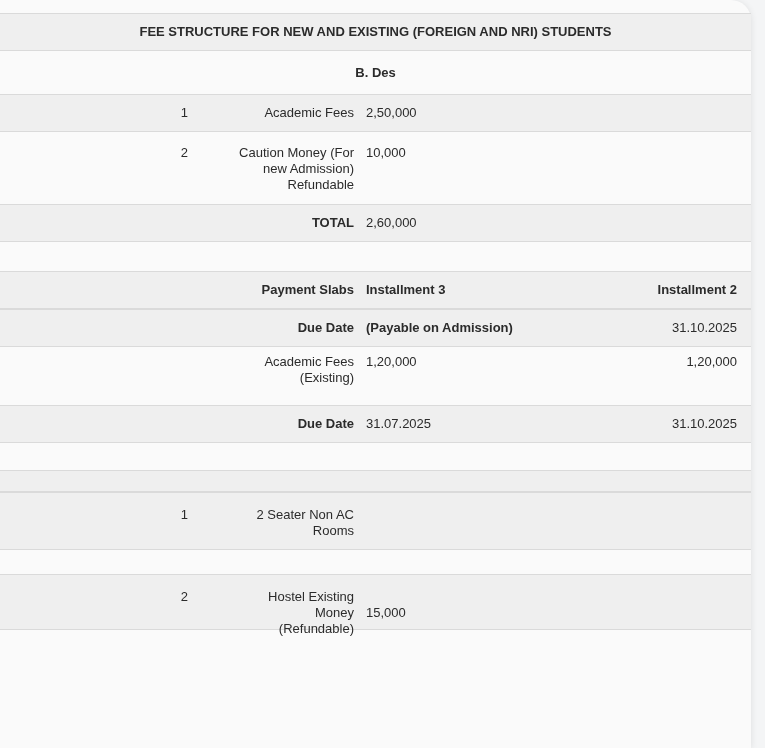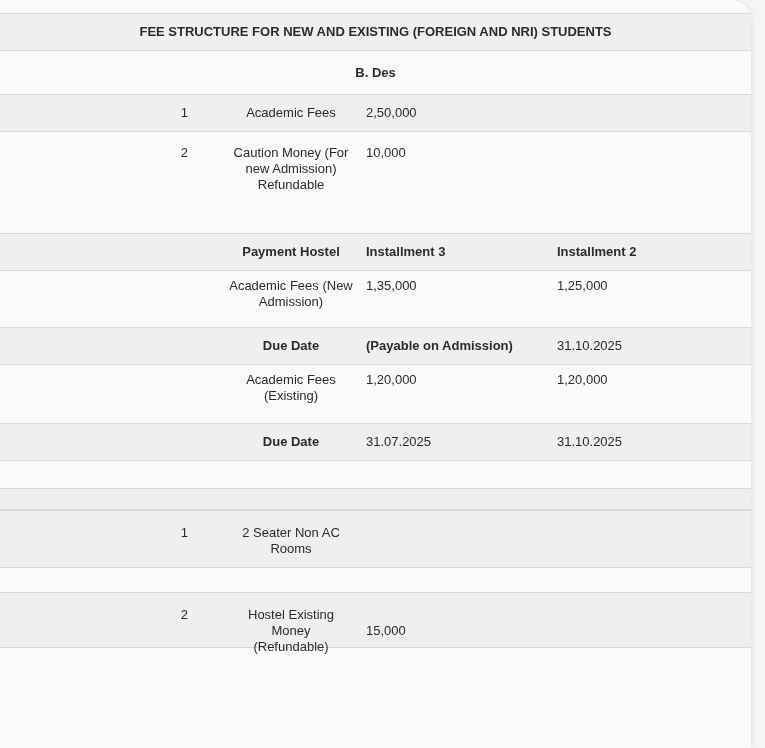--- a/index.html
+++ b/index.html
@@ -25,23 +25,23 @@
   }
   .gray{background:#efefef;border-top:1px solid #dadada;border-bottom:1px solid #dadada;}
   .full{display:flex;justify-content:center;align-items:center;}
   .h13{height:13px}.h22{height:22px}.h24{height:24px}.h27{height:27px}.h29{height:29px}
   .h38{height:38px}.h41{height:41px}.h43{height:43px}.h56{height:56px}.h58{height:58px}.h72{height:72px}
   .top{align-items:start;}
   .pt7  > div{padding-top:7px;}
   .pt13 > div{padding-top:13px;}
   .pt14 > div{padding-top:14px;}
   .c1{text-align:right;padding-right:12px;}
-  .c2{text-align:center;padding-right:12px;padding-left:28px;white-space:pre-line;}
+  .c2{text-align:right;padding-right:12px;padding-left:28px;white-space:pre-line;}
   .c3{text-align:left;padding-right:13px;white-space:pre-line;}
-  .c4{padding-right:14px;}
+  .c4{text-align:right;padding-right:14px;}
   .b{font-weight:700;}
   .amt-low{padding-top:30px !important;}
   .fill{height:21px;}
 </style>
 </head>
 <body>
 
 <div class="card">
 
   <div class="h13"></div>
@@ -63,37 +63,36 @@
 
   <div class="row h72 top pt13">
     <div class="c1">2</div>
     <div class="c2">Caution Money (For
 new Admission)
 Refundable</div>
     <div class="c3">10,000</div>
     <div></div>
   </div>
 
+  <div class="row gray h38">
+    <div class="c1"></div>
+    <div class="c2 b">TOTAL</div>
+    <div class="c3">2,60,000</div>
+    <div></div>
+  </div>
 
   <div class="h29"></div>
 
   <div class="row gray h38">
     <div></div>
-    <div class="c2 b">Payment Hostel</div>
+    <div class="c2 b">Payment Slabs</div>
     <div class="c3 b">Installment 3</div>
     <div class="c4 b">Installment 2</div>
   </div>
 
-  <div class="row h56 top pt7">
-    <div></div>
-    <div class="c2">Academic Fees (New
-Admission)</div>
-    <div class="c3">1,35,000</div>
-    <div class="c4">1,25,000</div>
-  </div>
 
   <div class="row gray h38">
     <div></div>
     <div class="c2 b">Due Date</div>
     <div class="c3 b">(Payable on Admission)</div>
     <div class="c4">31.10.2025</div>
   </div>
 
   <div class="row h58 top pt7">
     <div></div>

